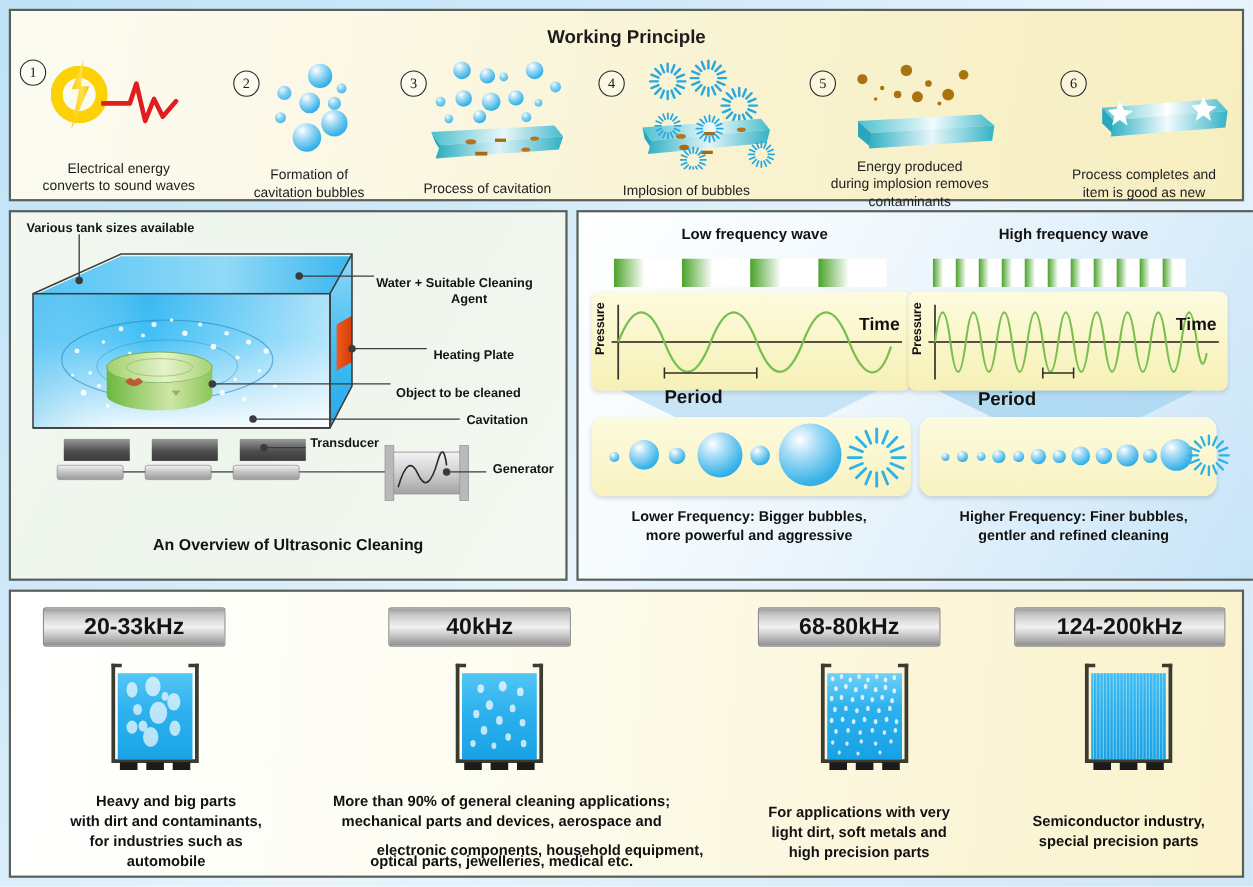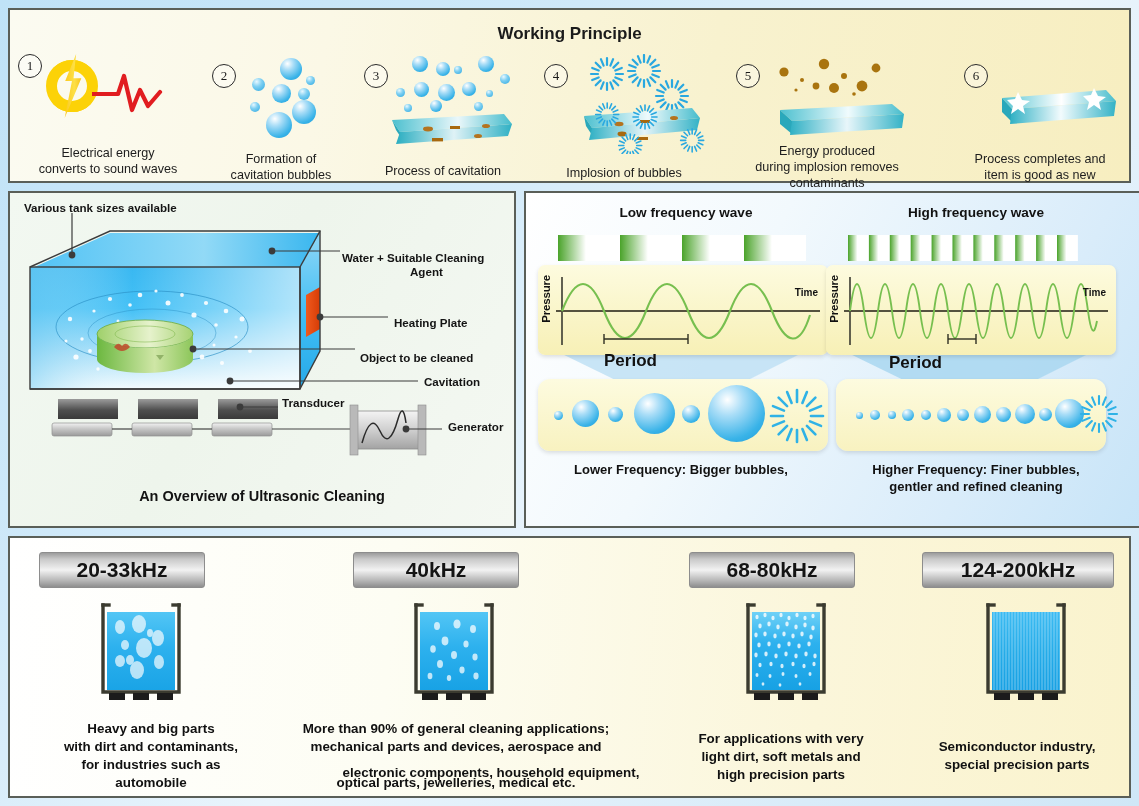--- a/index.html
+++ b/index.html
@@ -95,21 +95,21 @@
     border-radius: 7px; box-shadow: 0 2px 4px rgba(0,0,0,.12);
   }
   .bubcard {
     position: absolute; background: linear-gradient(180deg,#fdfbdf,#f8f2c0);
     border-radius: 12px; box-shadow: 0 2px 4px rgba(0,0,0,.12);
   }
   .press-lbl {
     position: absolute; font-size: 11.5px; font-weight: bold; color: #111;
     writing-mode: vertical-rl; transform: rotate(180deg); letter-spacing: -0.2px;
   }
-  .time-lbl { position: absolute; font-size: 10px; font-weight: bold; color: #111; }
+  .time-lbl { position: absolute; font-size: 16px; font-weight: bold; color: #111; }
   .period-lbl { position: absolute; font-size: 17px; font-weight: bold; color: #111; }
   .freq-cap {
     position: absolute; font-size: 13px; font-weight: bold; color: #111;
     text-align: center; line-height: 17px;
   }
   .funnel { position: absolute; }
 
   
   .band { position: absolute; top: 14px; text-align: center; }
   .band-chip {
@@ -609,20 +609,21 @@
         <line x1="-18.4" y1="18.4" x2="-9.9" y2="9.9"></line>
           <line x1="-24" y1="9.9" x2="-13" y2="5.4"></line>
         <line x1="-26" y1="0" x2="-14" y2="0"></line>
           <line x1="-24" y1="-9.9" x2="-13" y2="-5.4"></line>
         <line x1="-18.4" y1="-18.4" x2="-9.9" y2="-9.9"></line>
           <line x1="-9.9" y1="-24" x2="-5.4" y2="-13"></line>
       </g>
     </svg>
   </div>
   <div class="freq-cap" style="left:0;top:268px;width:310px;">Lower Frequency: Bigger bubbles,</div>
+  <div class="freq-cap" style="left:0;top:285px;width:310px;">more powerful and aggressive</div>
 
   <div class="bubcard" style="left:310px;top:186px;width:270px;height:72px;">
     <div class="bub" style="left:20px;top:33px;width:7px;height:7px;"></div>
     <div class="bub" style="left:34px;top:31px;width:10px;height:10px;"></div>
     <div class="bub" style="left:52px;top:32px;width:8px;height:8px;"></div>
     <div class="bub" style="left:66px;top:30px;width:12px;height:12px;"></div>
     <div class="bub" style="left:85px;top:31px;width:10px;height:10px;"></div>
     <div class="bub" style="left:101px;top:29px;width:14px;height:14px;"></div>
     <div class="bub" style="left:121px;top:30px;width:12px;height:12px;"></div>
     <div class="bub" style="left:138px;top:27px;width:17px;height:17px;"></div>

